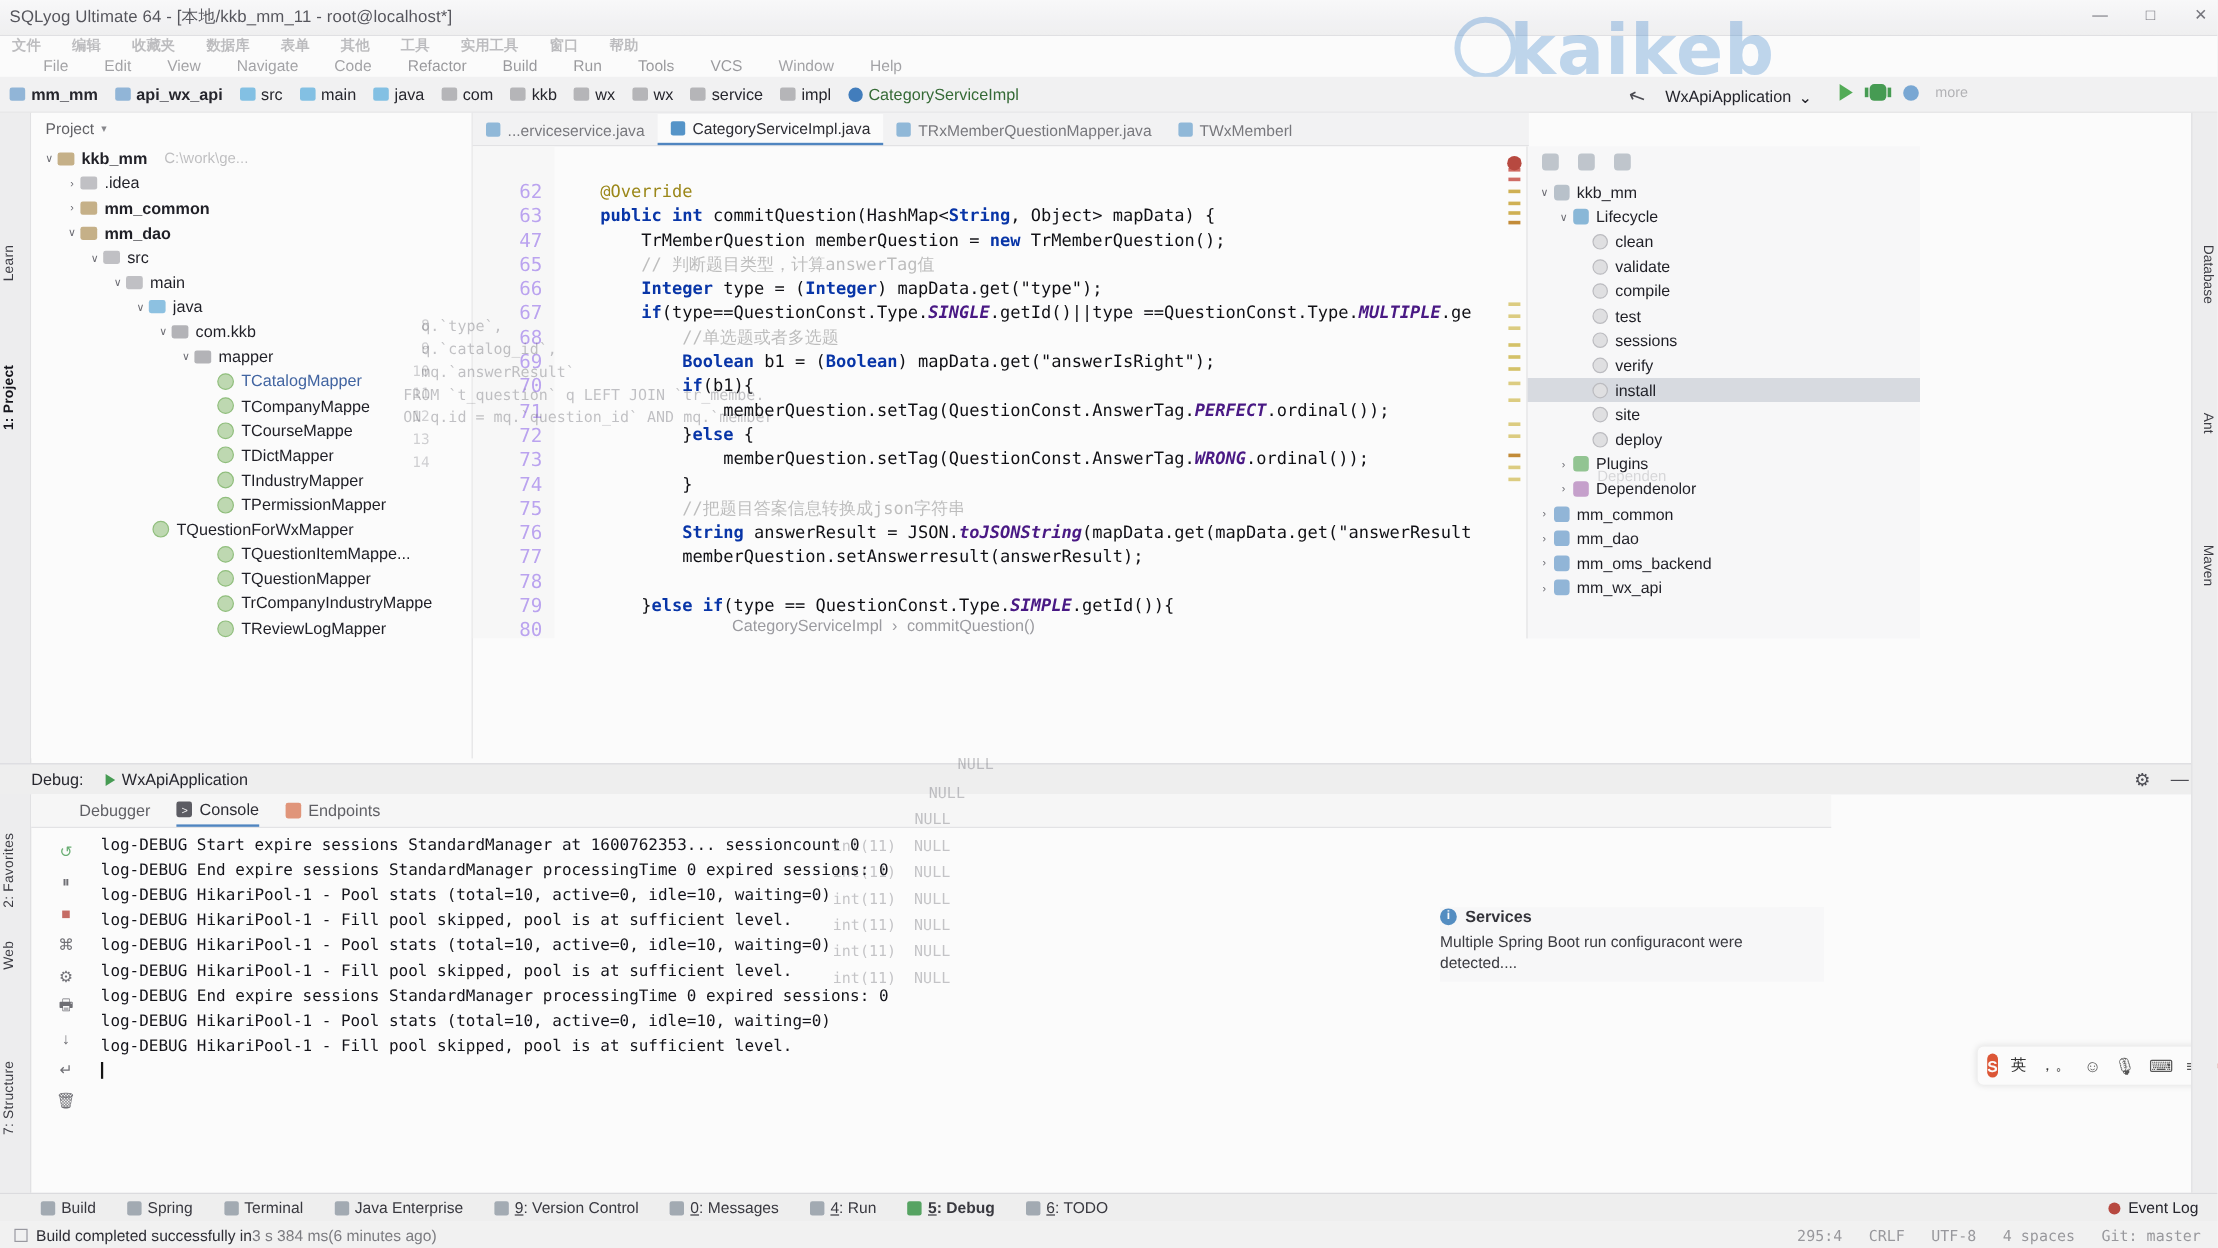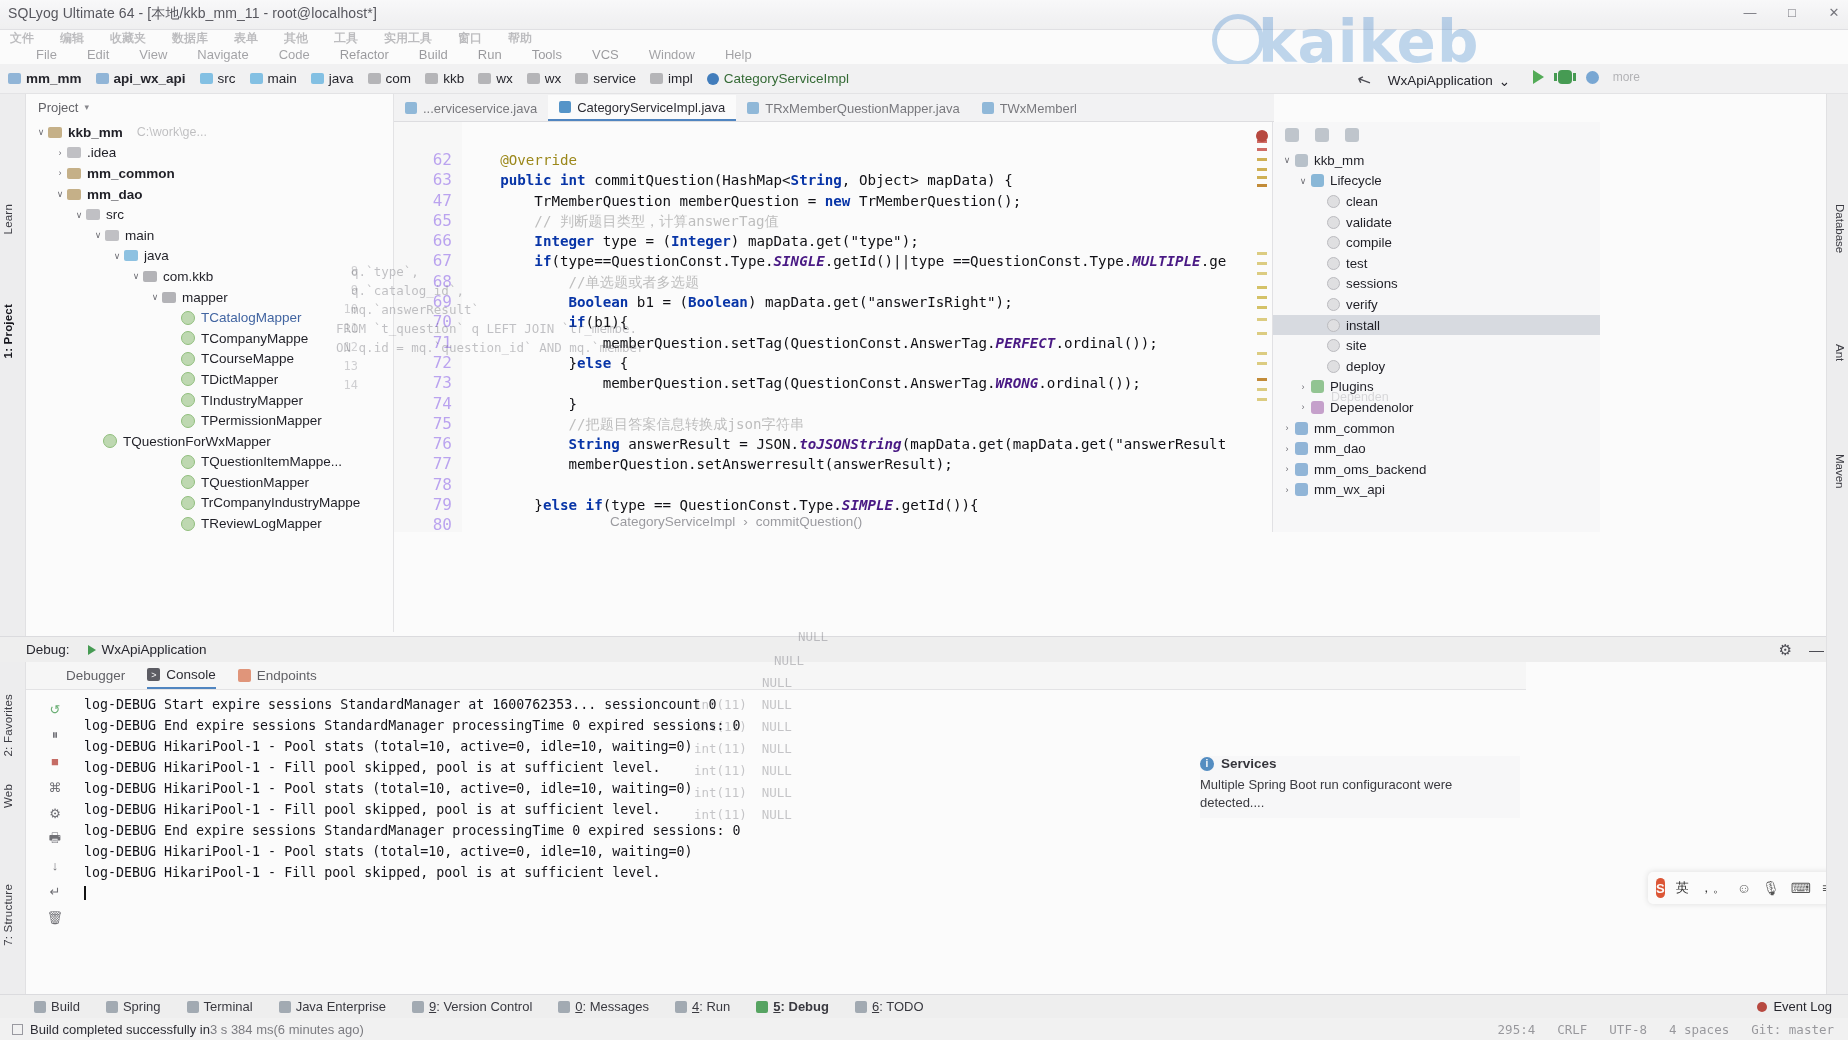--- a/index.html
+++ b/index.html
@@ -491,21 +491,21 @@
         <div class="trow " style="padding-left:141px">
       <span class="arw"></span>
       <span class="ci"></span>
       <span class="lbl">TIndustryMapper</span>
    </div>
         <div class="trow " style="padding-left:141px">
       <span class="arw"></span>
       <span class="ci"></span>
       <span class="lbl">TPermissionMapper</span>
    </div>
-        <div class="trow " style="padding-left:63px">
+        <div class="trow " style="padding-left:87px">
       <span class="arw"></span>
       <span class="ci"></span>
       <span class="lbl">TQuestionForWxMapper</span>
    </div>
         <div class="trow " style="padding-left:141px">
       <span class="arw"></span>
       <span class="ci"></span>
       <span class="lbl">TQuestionItemMappe...</span>
    </div>
         <div class="trow " style="padding-left:141px">

